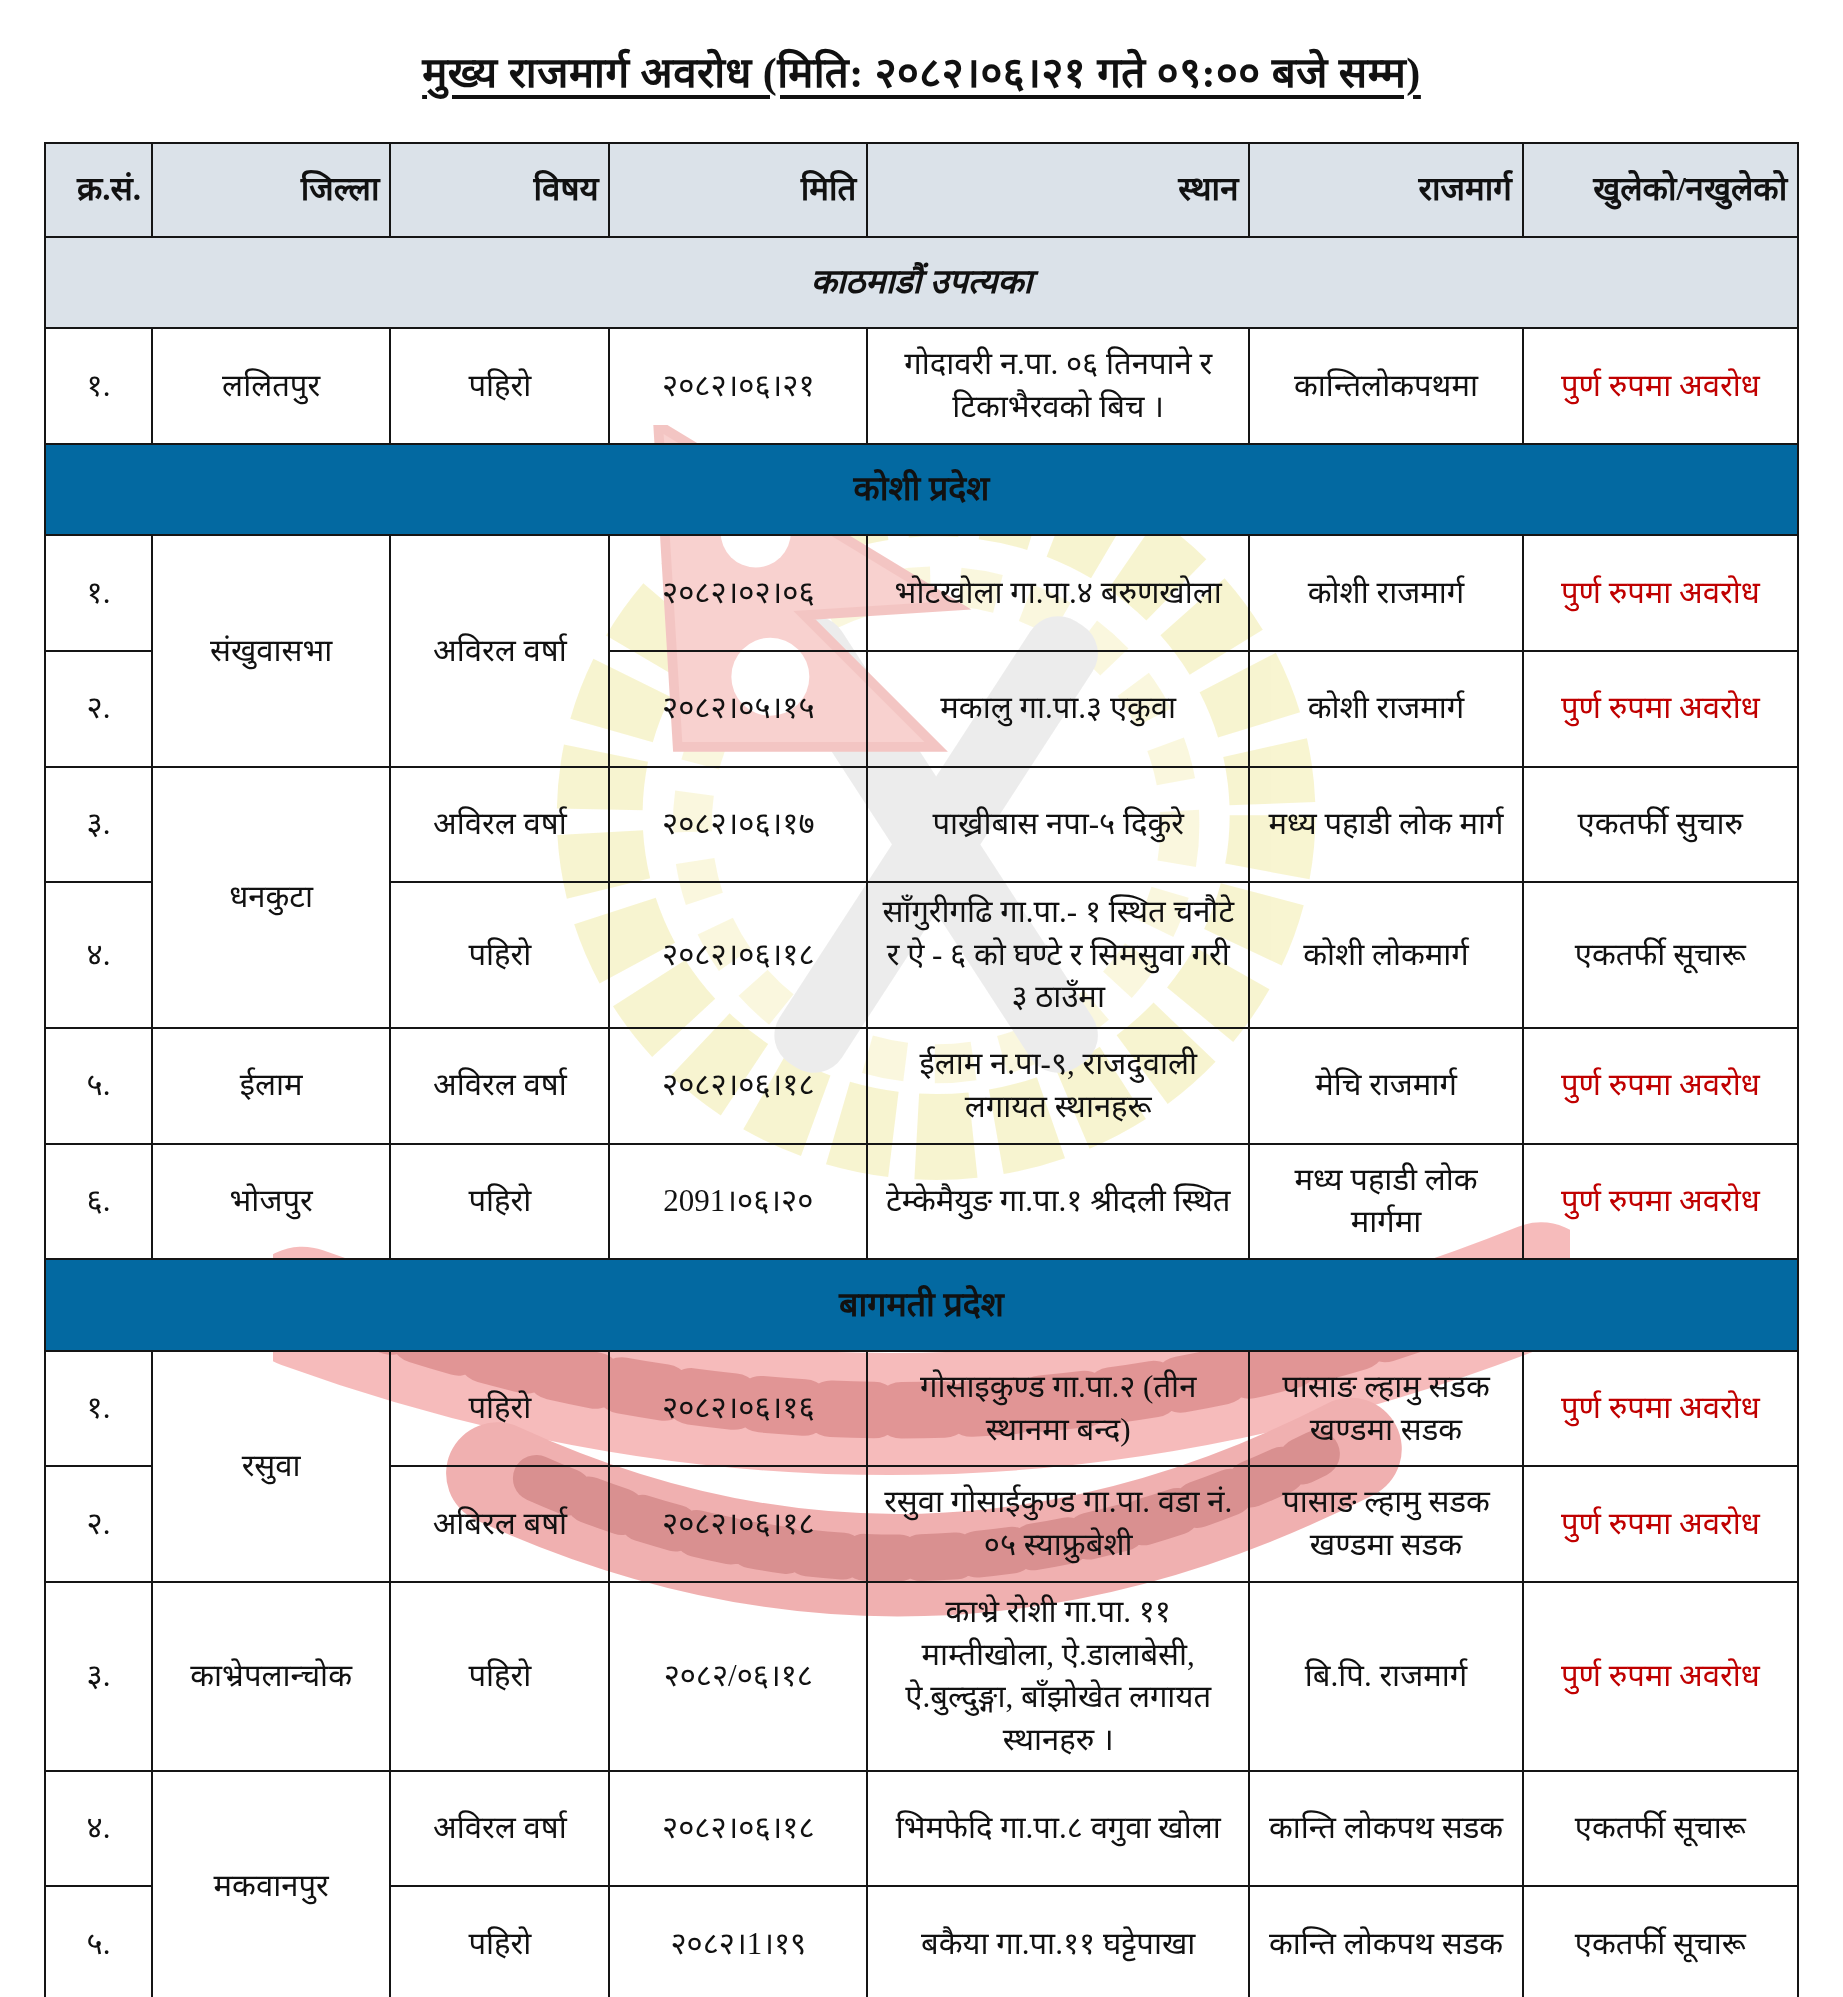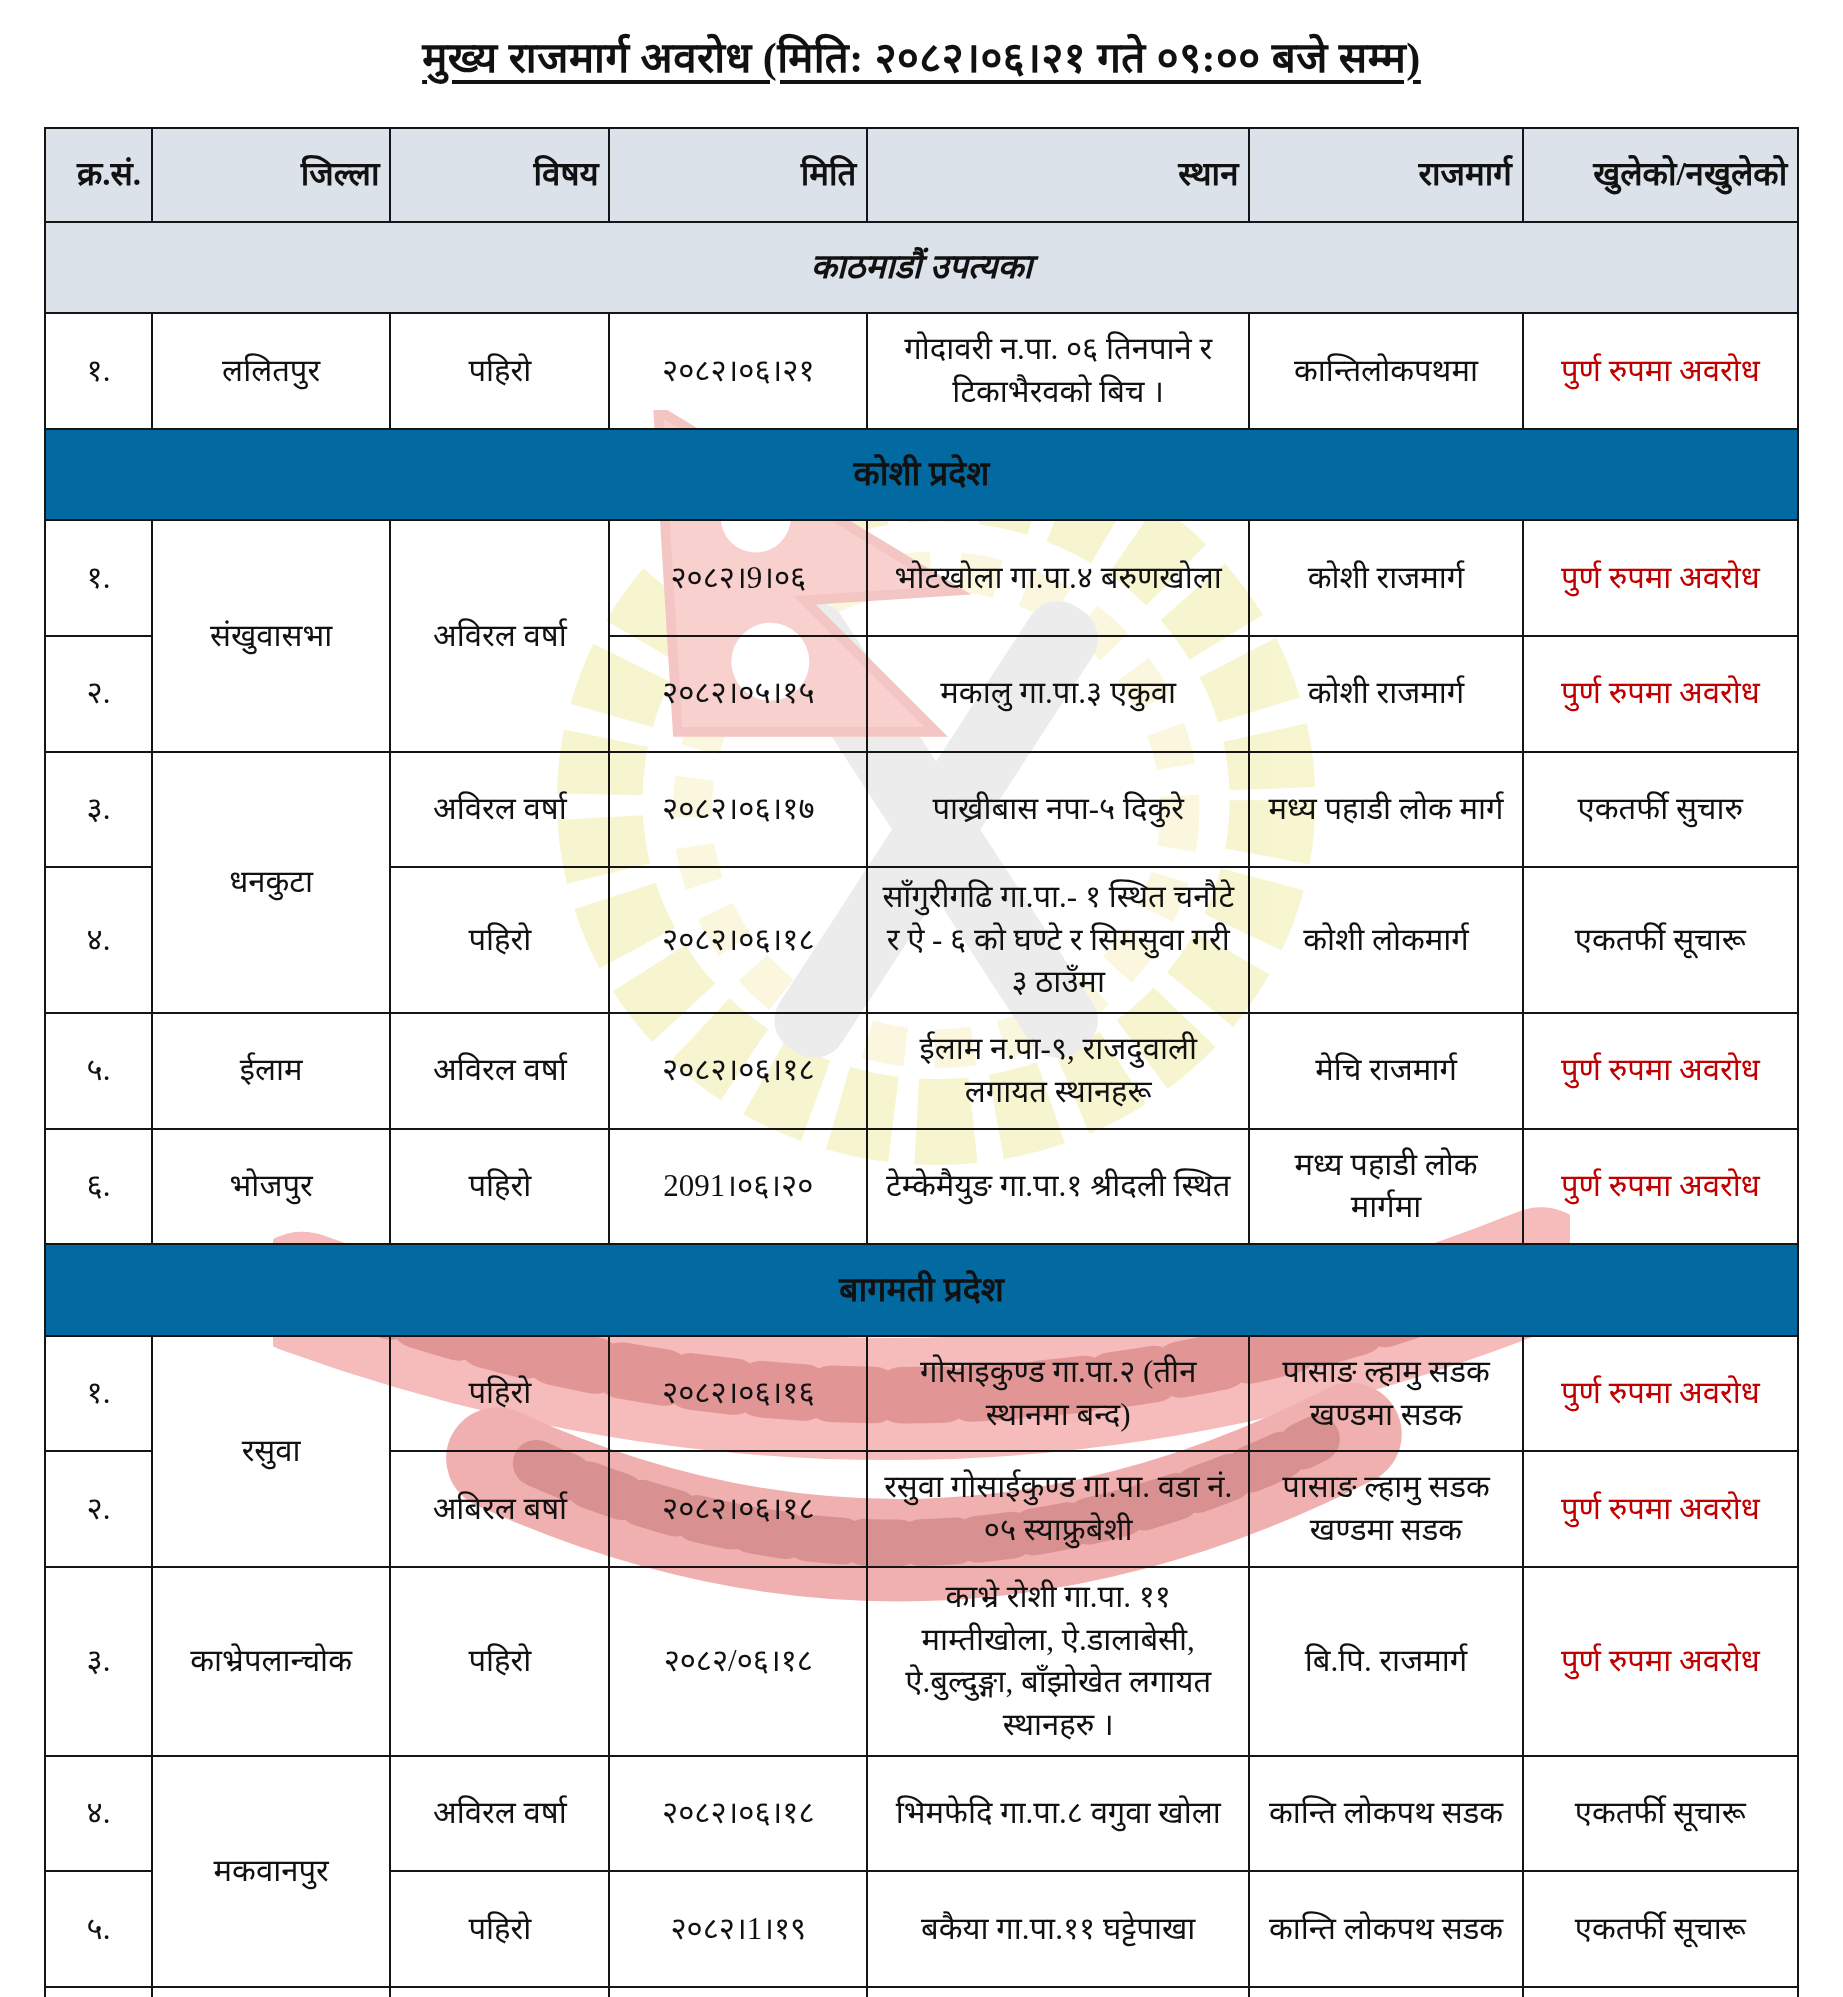--- a/index.html
+++ b/index.html
@@ -16,21 +16,21 @@
     position: relative;
     width: 1755px;
     padding: 25px 44px 0 44px;
   }
   .title {
     text-align: center;
     font-size: 42px;
     font-weight: bold;
     text-decoration: underline;
     text-underline-offset: 7.8px;
-    margin: 2px 0 43px 0;
+    margin: 17px 0 43px 0;
     letter-spacing: 0.5px;
   }
   .table-wrap { position: relative; }
   .watermark {
     position: absolute;
     left: 229px;
     top: 283px;
     width: 1297px;
     height: 1424px;
     z-index: 0;
@@ -138,21 +138,21 @@
             <td class="highway">कान्तिलोकपथमा</td>
             <td class="status blocked">पुर्ण रुपमा अवरोध</td>
           </tr>
           <tr class="section-band ">
             <td colspan="7">कोशी प्रदेश</td>
           </tr>
           <tr class="data-row">
             <td class="sn">१.</td>
             <td class="district" rowspan="2">संखुवासभा</td>
             <td class="subject" rowspan="2">अविरल वर्षा</td>
-            <td class="date">२०८२।9।०६</td>
+            <td class="date">२०८२।०२।०६</td>
             <td class="location">भोटखोला गा.पा.४ बरुणखोला</td>
             <td class="highway">कोशी राजमार्ग</td>
             <td class="status blocked">पुर्ण रुपमा अवरोध</td>
           </tr>
           <tr class="data-row">
             <td class="sn">२.</td>
             <td class="date">२०८२।०५।१५</td>
             <td class="location">मकालु गा.पा.३ एकुवा</td>
             <td class="highway">कोशी राजमार्ग</td>
             <td class="status blocked">पुर्ण रुपमा अवरोध</td>

